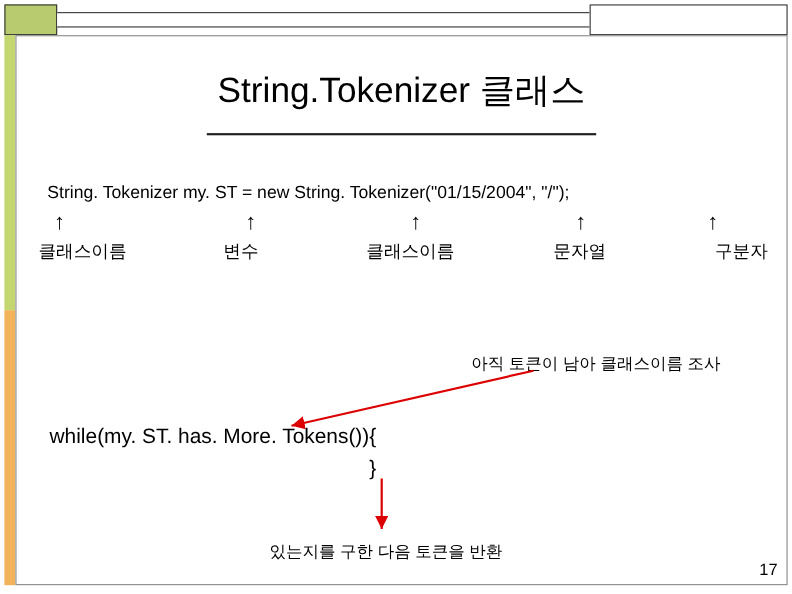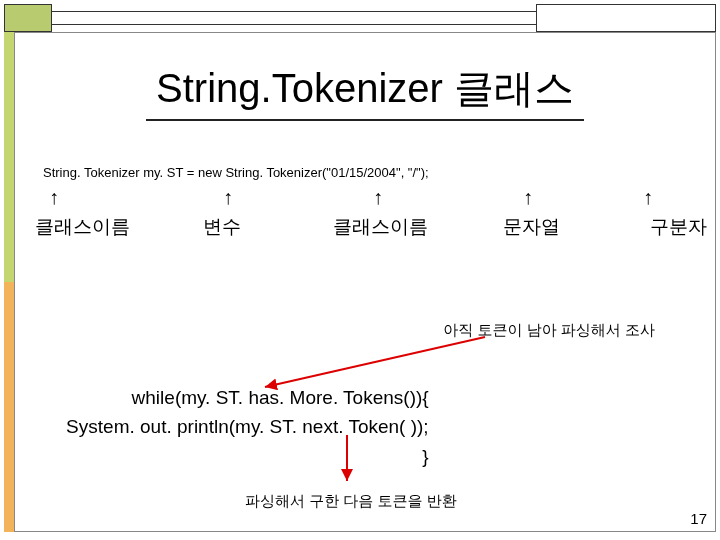--- a/index.html
+++ b/index.html
@@ -53,47 +53,47 @@
   .frame {
     position: absolute;
     top: 32px;
     left: 14px;
     right: 4px;
     bottom: 8px;
     border: 1px solid #888;
     background: #fff;
   }
   .title {
-    font-size: 40px;
+    font-size: 32px;
     text-align: center;
     margin-top: 28px;
     border-bottom: 2px solid #222;
     display: inline-block;
-    padding-bottom: 3px;
+    padding-bottom: 16px;
     padding-left: 10px;
     padding-right: 10px;
   }
   .title-wrap { text-align: center; }
   .code1 {
     margin-top: 44px;
     margin-left: 28px;
-    font-size: 13px;
+    font-size: 16px;
   }
   .arrows-row {
     margin-top: 6px;
     margin-left: 28px;
     font-size: 20px;
     letter-spacing: 0;
     position: relative;
     height: 24px;
   }
   .labels-row {
     margin-top: 4px;
     margin-left: 28px;
-    font-size: 19px;
+    font-size: 16px;
     position: relative;
     height: 26px;
   }
   .arrow, .lbl { position: absolute; }
   .note1 {
     position: absolute;
     top: 288px;
     right: 60px;
     font-size: 15px;
     color: #000;
@@ -156,42 +156,41 @@
   </div>
 
   <div class="labels-row">
     <span class="lbl" style="left:-8px">클래스이름</span>
     <span class="lbl" style="left:160px">변수</span>
     <span class="lbl" style="left:290px">클래스이름</span>
     <span class="lbl" style="left:460px">문자열</span>
     <span class="lbl" style="left:607px">구분자</span>
   </div>
 
-  <div class="note1">아직 토큰이 남아 파싱해서 조사</div>
+  <div class="note1">아직 토큰이 남아 클래스이름 조사</div>
 
   <svg class="annot" style="top:300px; left:230px;" width="260" height="60">
     <defs>
       <marker id="ah1" markerWidth="8" markerHeight="8" refX="6" refY="3" orient="auto">
         <path d="M0,0 L6,3 L0,6 Z" fill="#d00"></path>
       </marker>
     </defs>
     <line x1="240" y1="4" x2="20" y2="54" stroke="#d00" stroke-width="2" marker-end="url(#ah1)"></line>
   </svg>
 
   <div class="code2">
     <div>while(my. ST. has. More. Tokens()){</div>
-    <div>&nbsp;&nbsp;&nbsp;&nbsp;System. out. println(my. ST. next. Token( ));</div>
     <div>}</div>
   </div>
 
   <svg class="annot" style="top:398px; left:320px;" width="40" height="60">
     <defs>
       <marker id="ah2" markerWidth="8" markerHeight="8" refX="6" refY="3" orient="auto">
         <path d="M0,0 L6,3 L0,6 Z" fill="#d00"></path>
       </marker>
     </defs>
     <line x1="12" y1="4" x2="12" y2="50" stroke="#d00" stroke-width="2" marker-end="url(#ah2)"></line>
   </svg>
 
-  <div class="note2">파싱해서 구한 다음 토큰을 반환</div>
+  <div class="note2">있는지를 구한 다음 토큰을 반환</div>
 
   <div class="page-num">17</div>
 </div>
 
 </body></html>

